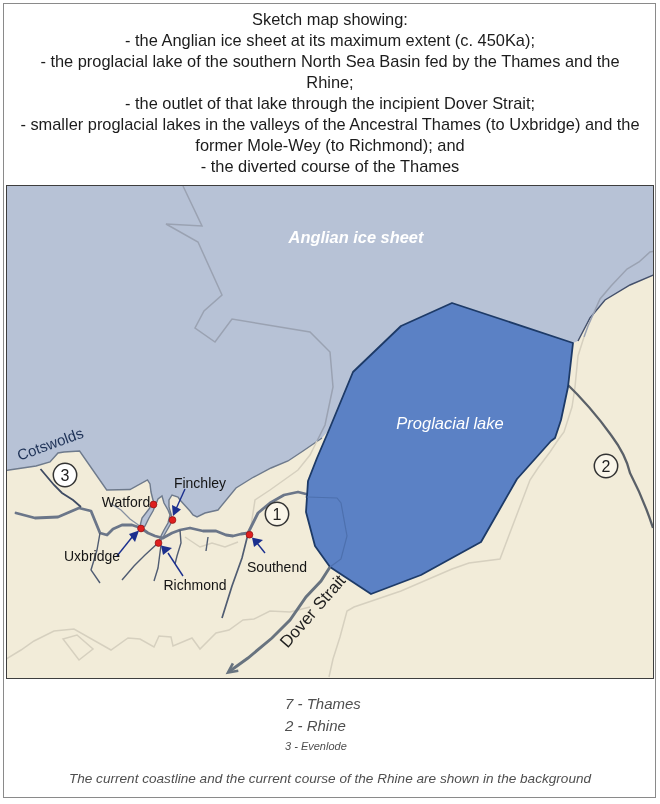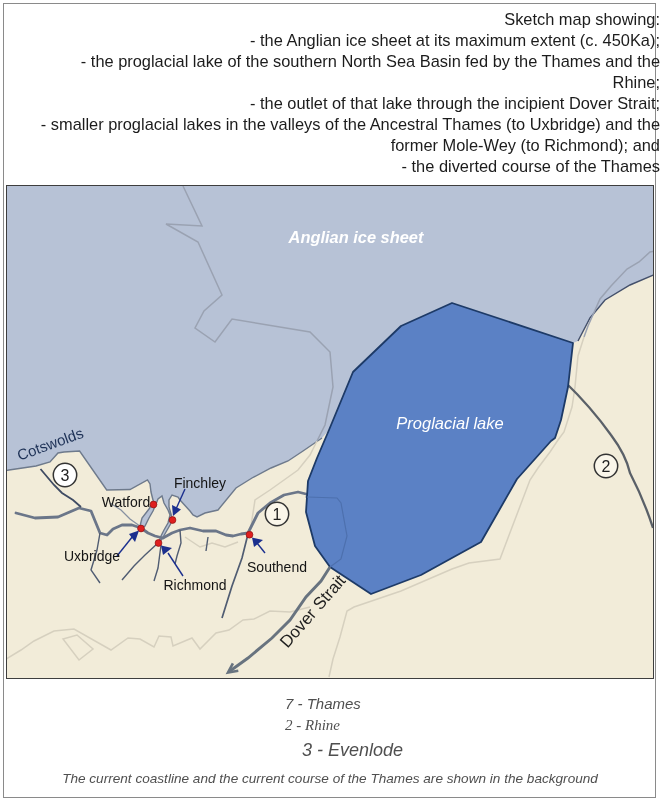--- a/index.html
+++ b/index.html
@@ -4,21 +4,21 @@
 <style>
   html,body{margin:0;padding:0;background:#ffffff;}
   body{width:660px;height:804px;position:relative;font-family:"Liberation Sans",sans-serif;overflow:hidden;}
   .abs{position:absolute;}
 </style>
 </head>
 <body>
 
 <div class="abs" style="left:3px;top:3px;width:651px;height:793px;border:1px solid #8a8a8a;"></div>
 
-<div class="abs" style="left:0;top:9px;width:660px;text-align:right;font-size:16.4px;line-height:21px;color:#1c1c1c;">
+<div class="abs" style="left:0;top:9px;width:660px;text-align:center;font-size:16.4px;line-height:21px;color:#1c1c1c;">
 Sketch map showing:<br>
 - the Anglian ice sheet at its maximum extent (c. 450Ka);<br>
 - the proglacial lake of the southern North Sea Basin fed by the Thames and the<br>
 Rhine;<br>
 - the outlet of that lake through the incipient Dover Strait;<br>
 - smaller proglacial lakes in the valleys of the Ancestral Thames (to Uxbridge) and the<br>
 former Mole-Wey (to Richmond); and<br>
 - the diverted course of the Thames
 </div>
 
@@ -131,17 +131,17 @@
   <text x="271" y="387" font-size="14" fill="#141414" text-anchor="middle">Southend</text>
 
   <text x="0" y="0" font-size="17" fill="#1e1e1e" transform="translate(311,430) rotate(-49)" text-anchor="middle">Dover Strait</text>
 
   <rect x="0.5" y="0.5" width="647" height="493" fill="none" stroke="#3e3e3e" stroke-width="1"></rect>
 </svg>
 </div>
 
 <div class="abs" style="left:285px;top:695px;font-size:15px;font-style:italic;color:#4f4f4f;">7 - Thames</div>
 
-<div class="abs" style="left:285px;top:717px;font-size:15px;font-style:italic;color:#4f4f4f;font-family:Liberation Serif, serif;">2 - Rhine</div>
+<div class="abs" style="left:285px;top:717px;font-size:15px;font-style:italic;color:#4f4f4f;">2 - Rhine</div>
 
-<div class="abs" style="left:302px;top:740px;font-size:18px;font-style:italic;color:#4f4f4f;">3 - Evenlode</div>
+<div class="abs" style="left:285px;top:740px;font-size:11px;font-style:italic;color:#4f4f4f;">3 - Evenlode</div>
 
-<div class="abs" style="left:0;top:771px;width:660px;text-align:center;font-size:13.6px;font-style:italic;color:#4f4f4f;">The current coastline and the current course of the Thames are shown in the background</div>
+<div class="abs" style="left:0;top:771px;width:660px;text-align:center;font-size:13.6px;font-style:italic;color:#4f4f4f;">The current coastline and the current course of the Rhine are shown in the background</div>
 
 </body></html>

